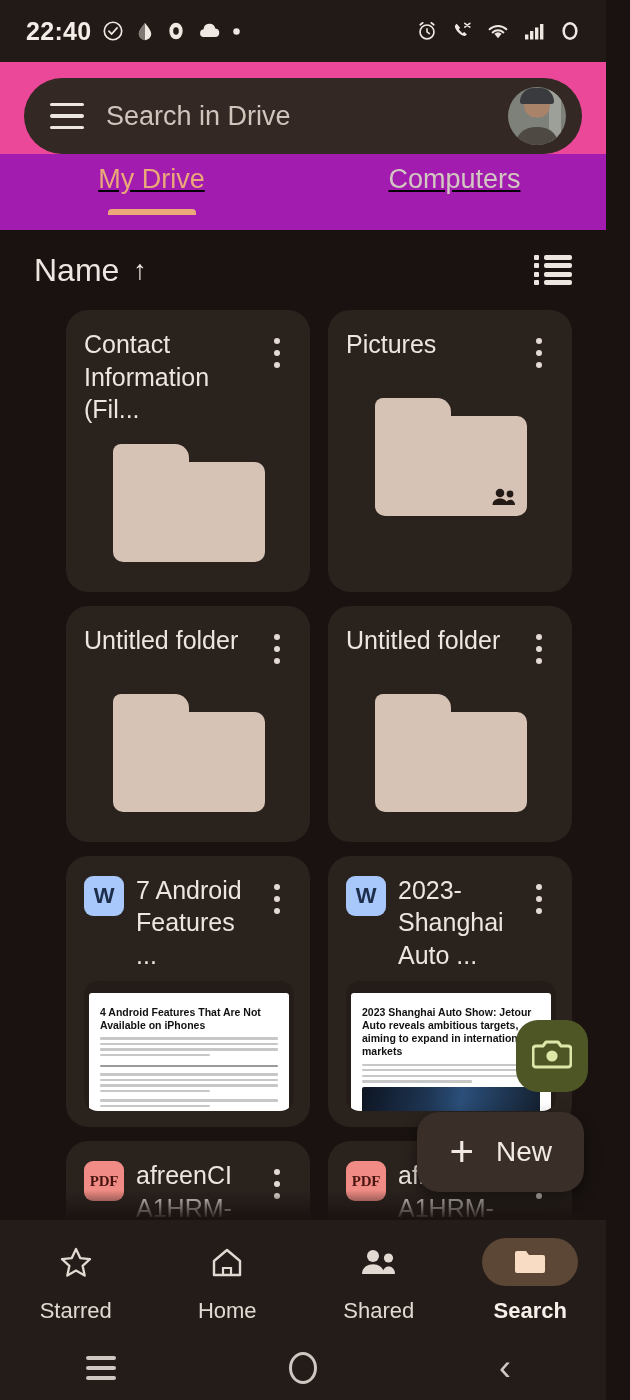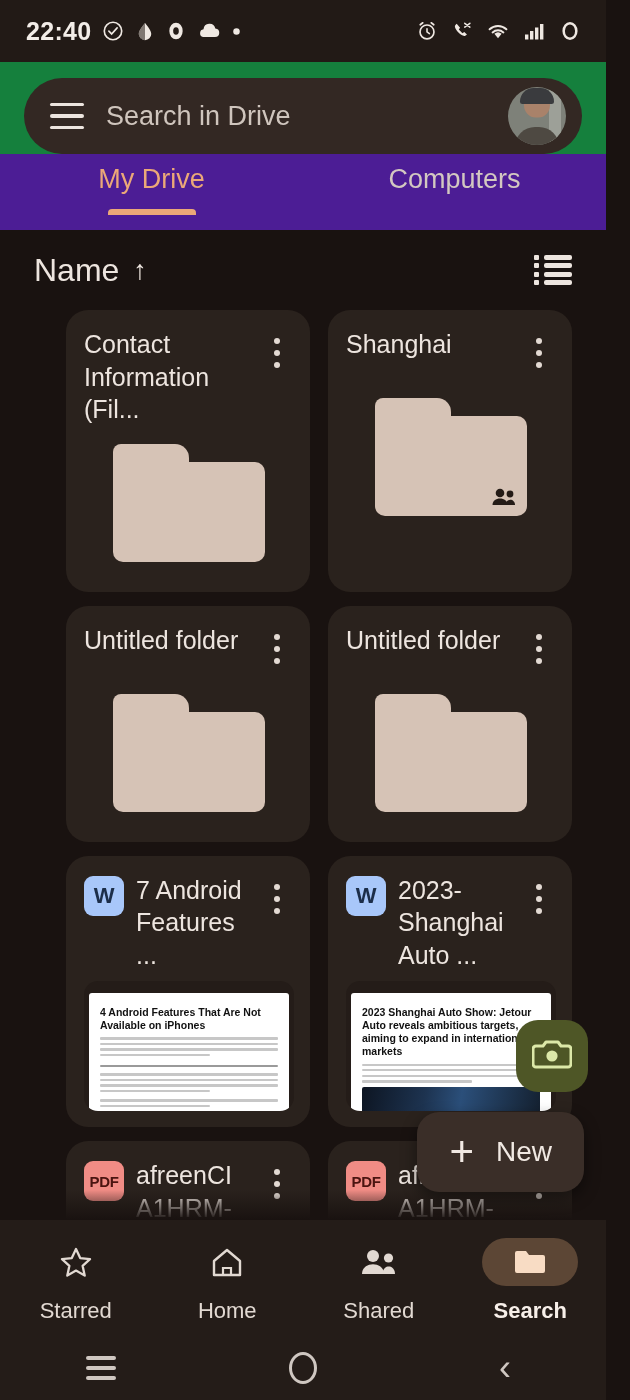--- a/index.html
+++ b/index.html
@@ -15,39 +15,39 @@
   .statusbar {
     height: 62px; display: flex; align-items: center;
     padding: 0 26px; background: #221A16;
   }
   .sb-left { display: flex; align-items: center; gap: 11px; }
   .sb-right { display: flex; align-items: center; gap: 13px; margin-left: auto; }
   .sb-time { color: #F3EDE8; font-size: 25px; font-weight: 600; letter-spacing: .3px; }
   .sb-ico { display: inline-flex; align-items: center; justify-content: center; color: #EFE8E2; }
 
   
-  .searchwrap { padding: 16px 24px 0 24px; background: #15803d; }
+  .searchwrap { padding: 16px 24px 0 24px; background: #ec4899; }
   .searchbar {
     height: 76px; background: #332823; border-radius: 38px;
     display: flex; align-items: center; padding: 0 16px 0 26px; gap: 22px;
   }
   .hamb { width: 34px; height: 26px; display: flex; flex-direction: column; justify-content: space-between; flex: none; cursor: pointer; }
   .hamb i { display: block; height: 3.4px; width: 100%; background: #EDE5DF; border-radius: 2px; }
   .search-ph { color: #CFC5BD; font-size: 27px; flex: 1; }
   .avatar {
     width: 58px; height: 58px; border-radius: 50%; flex: none; overflow: hidden;
     background: #7E8179; position: relative;
   }
   .avatar .head { position:absolute; left:50%; top:30%; transform:translate(-50%,-50%); width:26px; height:27px; border-radius:50% 50% 45% 45%; background:#A9826A; }
   .avatar .cap  { position:absolute; left:50%; top:15%; transform:translate(-50%,-50%); width:34px; height:16px; border-radius:16px 16px 3px 3px; background:#3A3B3E; }
   .avatar .body { position:absolute; left:50%; bottom:-6px; transform:translateX(-50%); width:44px; height:24px; border-radius:20px 20px 0 0; background:#4E4942; }
   .avatar .bgstripe { position:absolute; right:5px; top:0; width:12px; height:100%; background:#9DA098; }
 
   
-  .tabs { display: flex; background: #4c1d95; height: 76px; padding-top: 10px; }
+  .tabs { display: flex; background: #a21caf; height: 76px; padding-top: 10px; text-decoration: underline; }
   .tab { flex: 1; display: flex; flex-direction: column; align-items: center; justify-content: flex-start; cursor: pointer; }
   .tab span { font-size: 27px; color: #D3C8C1; }
   .tab.active span { color: #EBA878; }
   .tab .ind { margin-top: 14px; width: 88px; height: 6px; border-radius: 4px 4px 0 0; background: transparent; }
   .tab.active .ind { background: #EBA878; }
 
   
   .sortrow { height: 80px; display: flex; align-items: center; padding: 0 34px; }
   .sortname { display: flex; align-items: center; gap: 14px; cursor: pointer; }
   .sortname b { font-weight: 400; font-size: 32px; color: #EDE5DF; }
@@ -61,21 +61,21 @@
   .grid { padding: 0 34px; display: grid; grid-template-columns: 1fr 1fr; gap: 14px 18px; margin-left: 32px; }
   .card { background: #2A221D; border-radius: 22px; padding: 18px 16px 16px 18px; position: relative; }
 
   .card-head { display: flex; align-items: flex-start; gap: 12px; min-height: 52px; }
   .ftype {
     width: 40px; height: 40px; border-radius: 9px; flex: none; margin-top: 2px;
     display: flex; align-items: center; justify-content: center;
     font-size: 19px; font-weight: 700; letter-spacing: -.3px;
   }
   .ftype.word { background: #A8C7FA; color: #1C2E4A; font-size: 22px; }
-  .ftype.pdf  { background: #F08C85; color: #4A1410; font-size: 15px; }
+  .ftype.pdf  { background: #F08C85; color: #4A1410; font-size: 15px; font-family: Liberation Serif, serif; }
   .cardtitle { flex: 1; font-size: 25px; line-height: 1.30; color: #EDE5DF; word-break: break-word; padding-right: 6px; }
   .kebab { width: 34px; flex: none; display: flex; flex-direction: column; align-items: center; gap: 6px; padding-top: 10px; cursor: pointer; }
   .kebab i { width: 6px; height: 6px; border-radius: 50%; background: #E3DAD3; display: block; }
 
   
   .folderbox { height: 146px; display: flex; align-items: center; justify-content: center; margin-top: 4px; position: relative; }
   .folder { position: relative; width: 152px; height: 118px; }
   .folder .tab-top { position: absolute; left: 0; top: 0; width: 76px; height: 26px; background: #D6C3B6; border-radius: 8px 14px 0 0; }
   .folder .body { position: absolute; left: 0; top: 18px; width: 152px; height: 100px; background: #D6C3B6; border-radius: 4px 10px 10px 10px; }
   .folder .shared-badge { position: absolute; right: 10px; bottom: 9px; z-index: 3; color: #241B16; display: flex; }
@@ -253,21 +253,21 @@
       <div class="folderbox">
         <span class="folder">
           <span class="tab-top"></span>
             <span class="body"></span>
         </span>
       </div>
     </div>
 
     <div class="card">
       <div class="card-head">
-        <span class="cardtitle">Shanghai</span>
+        <span class="cardtitle">Pictures</span>
         <span class="kebab">
             <i></i>
             <i></i>
             <i></i>
           </span>
       </div>
       <div class="folderbox">
         <span class="folder">
           <span class="tab-top"></span>
             <span class="body"></span>

